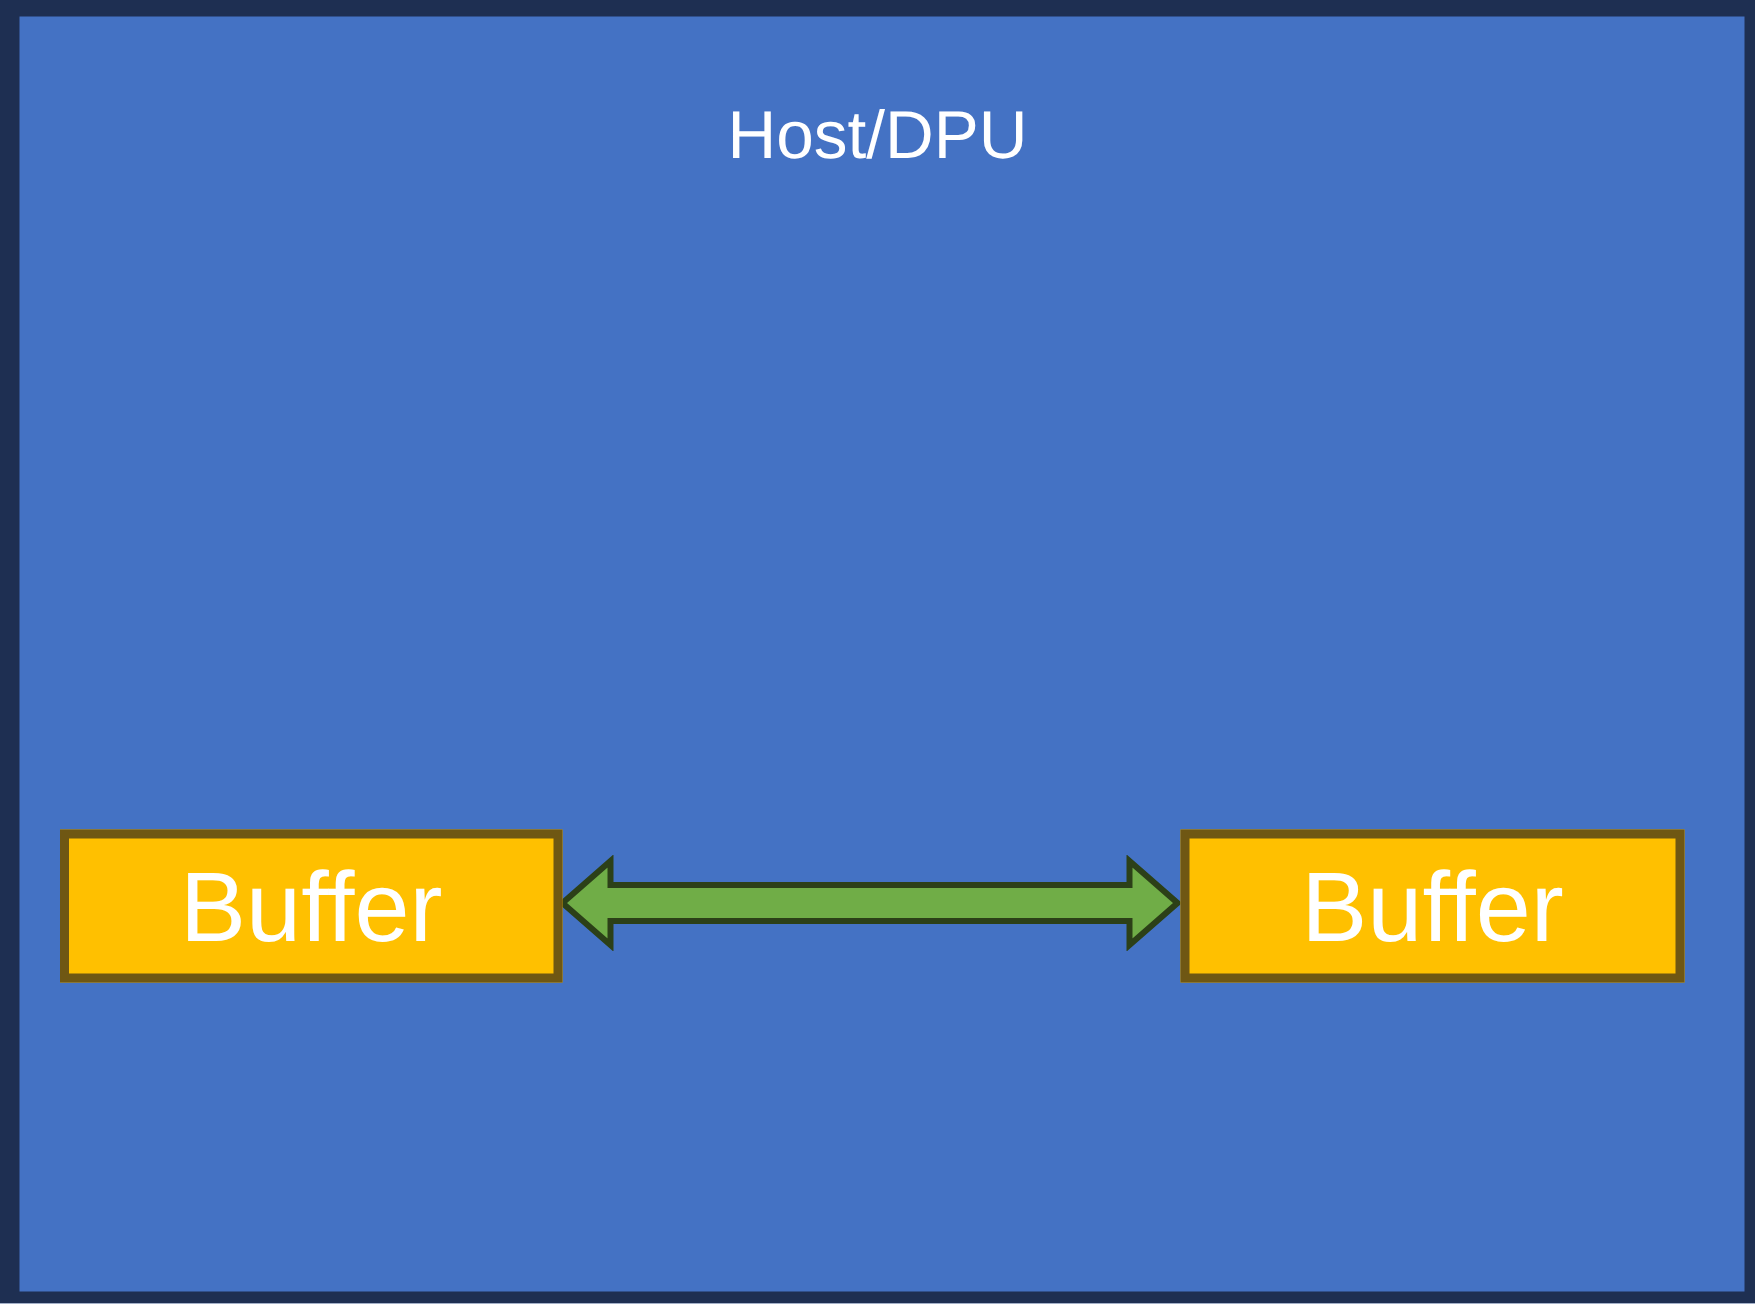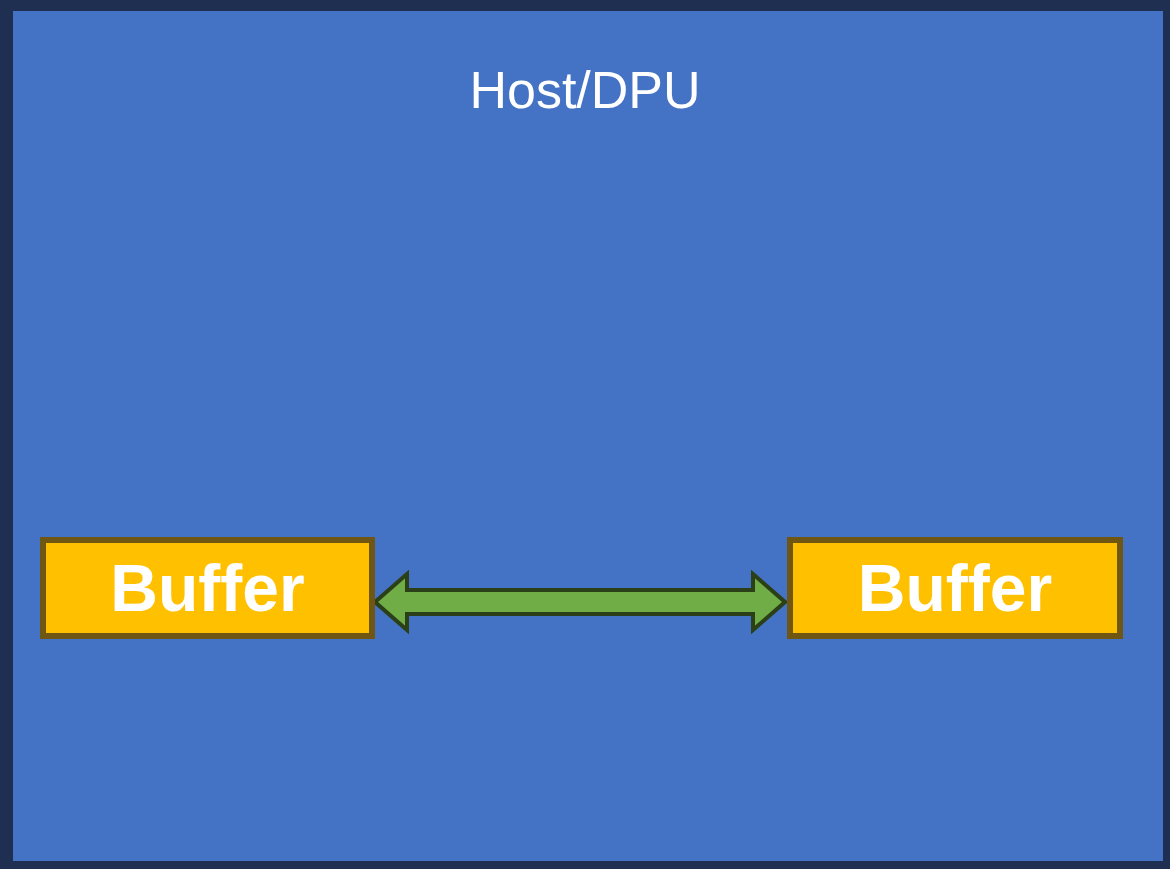--- a/index.html
+++ b/index.html
@@ -30,42 +30,41 @@
     color: var(--text, #FFFFFF);
     text-align: center;
     white-space: nowrap;
   }
   #title {
     position: absolute;
     left: 0;
     right: 0;
     top: 35px;
     height: 110px;
-    font-size: 52px;
+    font-size: 45px;
   }
   #dma-node {
     position: absolute;
     left: 479px;
     top: 235px;
     width: 262px;
     height: 200px;
     box-sizing: border-box;
     background: var(--dma-fill, #70AD47);
     border: 6px solid var(--dma-border, #2C4018);
     font-size: 64px;
   }
   .buffer-node {
     position: absolute;
-    top: 537px;
+    top: 553px;
     height: 102px;
     box-sizing: border-box;
     background: var(--buffer-fill, #FFC000);
     border: 6px solid var(--buffer-border, #6F5713);
     font-size: 66px;
-    font-weight: bold;
   }
   #buffer-left-node  { left: 40px;  width: 335px; }
   #buffer-right-node { left: 787px; width: 336px; }
   #copy-label {
     position: absolute;
     left: 373px;
     width: 414px;
     top: 482px;
     height: 98px;
     font-size: 64px;

